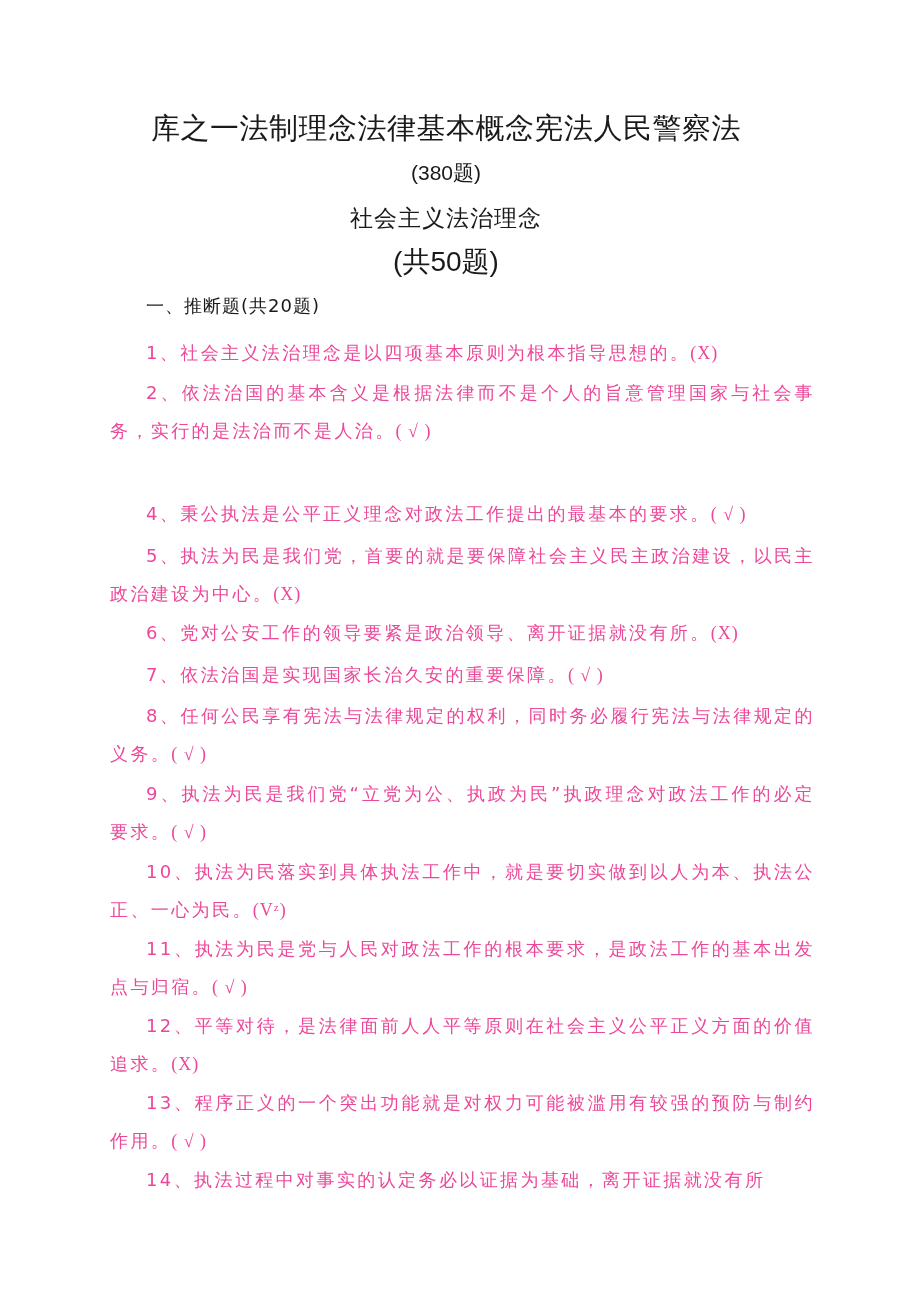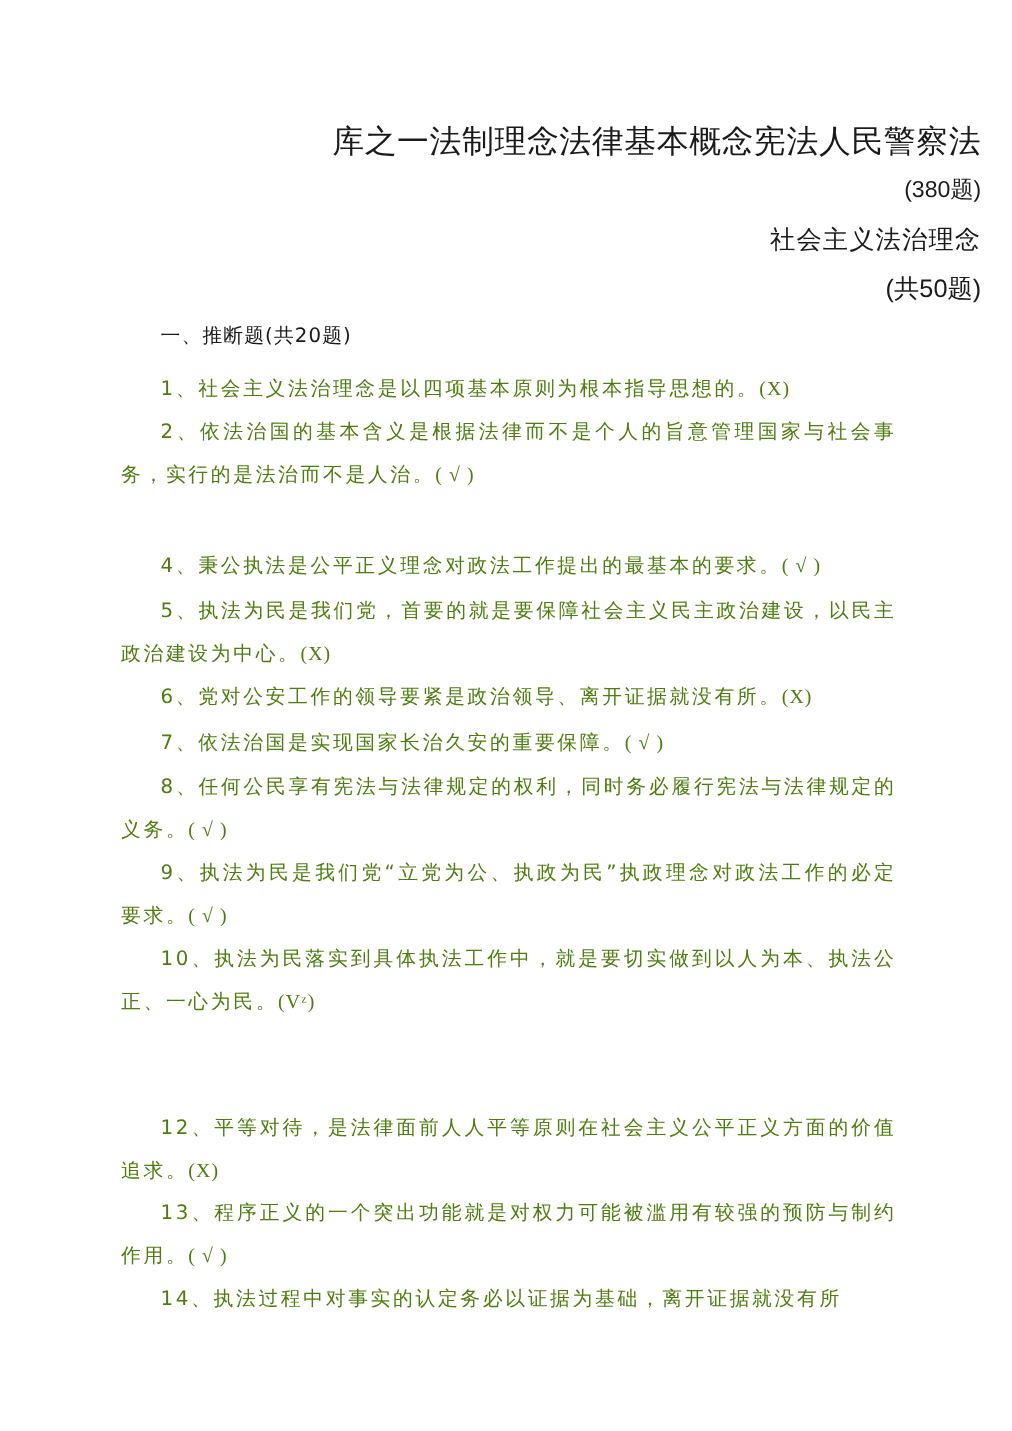--- a/index.html
+++ b/index.html
@@ -20,21 +20,21 @@
       left: 0;
       top: 0;
       width: 920px;
       height: 1301px;
       background: #ffffff;
     }
     .title {
       position: absolute;
       left: 0;
       width: 892px;
-      text-align: right;
+      text-align: center;
       white-space: nowrap;
     }
     .title-main {
       top: 108px;
       font-size: 29px;
       letter-spacing: 0.5px;
       line-height: 40px;
       font-family: "DejaVu Sans", "Liberation Sans", sans-serif;
       font-weight: normal;
     }
@@ -46,21 +46,21 @@
     }
     .title-section {
       top: 200px;
       font-size: 23px;
       line-height: 36px;
       letter-spacing: 1px;
       font-family: "DejaVu Sans", "Liberation Sans", sans-serif;
     }
     .title-section-count {
       top: 245px;
-      font-size: 23px;
+      font-size: 28px;
       line-height: 34px;
       font-family: "Liberation Sans", "DejaVu Sans", sans-serif;
     }
     .section-heading {
       position: absolute;
       left: 146px;
       top: 292px;
       font-size: 18px;
       line-height: 28px;
       letter-spacing: 1px;
@@ -70,21 +70,21 @@
     .question {
       position: absolute;
       left: 110px;
       width: 705px;
       font-size: 18px;
       line-height: 38px;
       letter-spacing: 2.4px;
       text-indent: 36px;
       text-align: justify;
       font-family: "DejaVu Sans", "Liberation Sans", sans-serif;
-      color: #4d7c0f;
+      color: #ec4899;
     }
     .answer {
       letter-spacing: 1px;
       font-family: "Liberation Serif", "DejaVu Serif", serif;
     }
   </style>
 </head>
 <body>
 
 <div class="page">
@@ -126,20 +126,23 @@
   </div>
 
   <div class="question" style="top:775px;">
     <span>9、</span><span>执法为民是我们党“立党为公、执政为民”执政理念对政法工作的必定要求。</span><span class="answer">( √ )</span>
   </div>
 
   <div class="question" style="top:853px;">
     <span>10、</span><span>执法为民落实到具体执法工作中，就是要切实做到以人为本、执法公正、一心为民。</span><span class="answer">(Vᶻ)</span>
   </div>
 
+  <div class="question" style="top:930px;">
+    <span>11、</span><span>执法为民是党与人民对政法工作的根本要求，是政法工作的基本出发点与归宿。</span><span class="answer">( √ )</span>
+  </div>
 
   <div class="question" style="top:1007px;">
     <span>12、</span><span>平等对待，是法律面前人人平等原则在社会主义公平正义方面的价值追求。</span><span class="answer">(X)</span>
   </div>
 
   <div class="question" style="top:1084px;">
     <span>13、</span><span>程序正义的一个突出功能就是对权力可能被滥用有较强的预防与制约作用。</span><span class="answer">( √ )</span>
   </div>
 
   <div class="question" style="top:1161px;">

